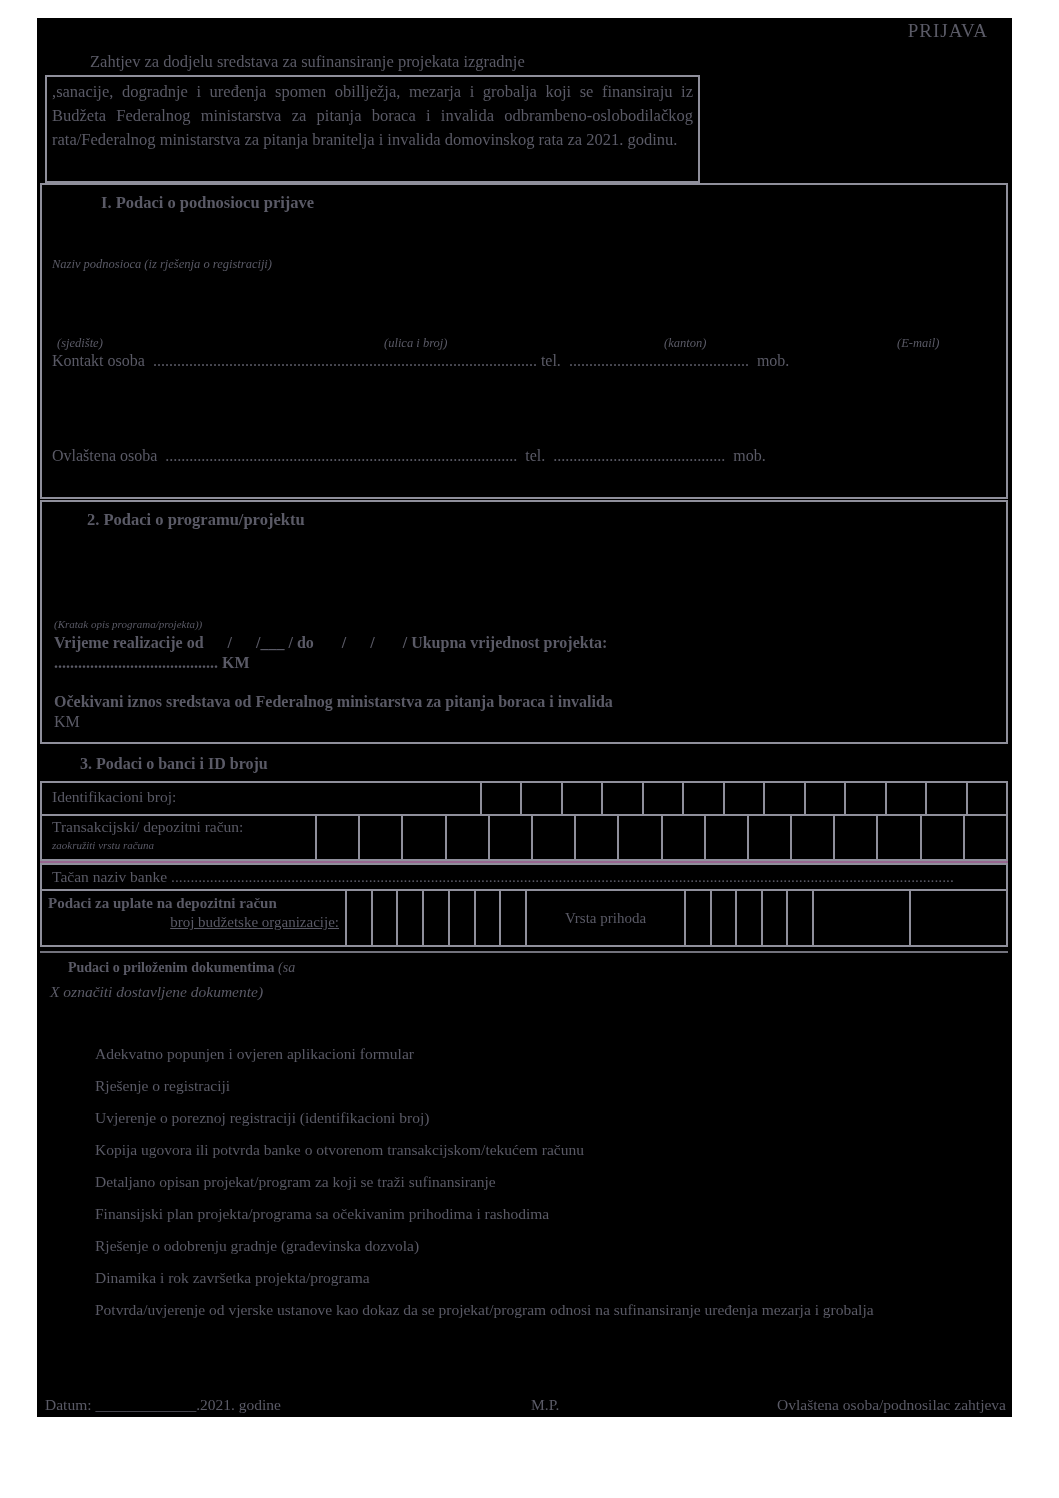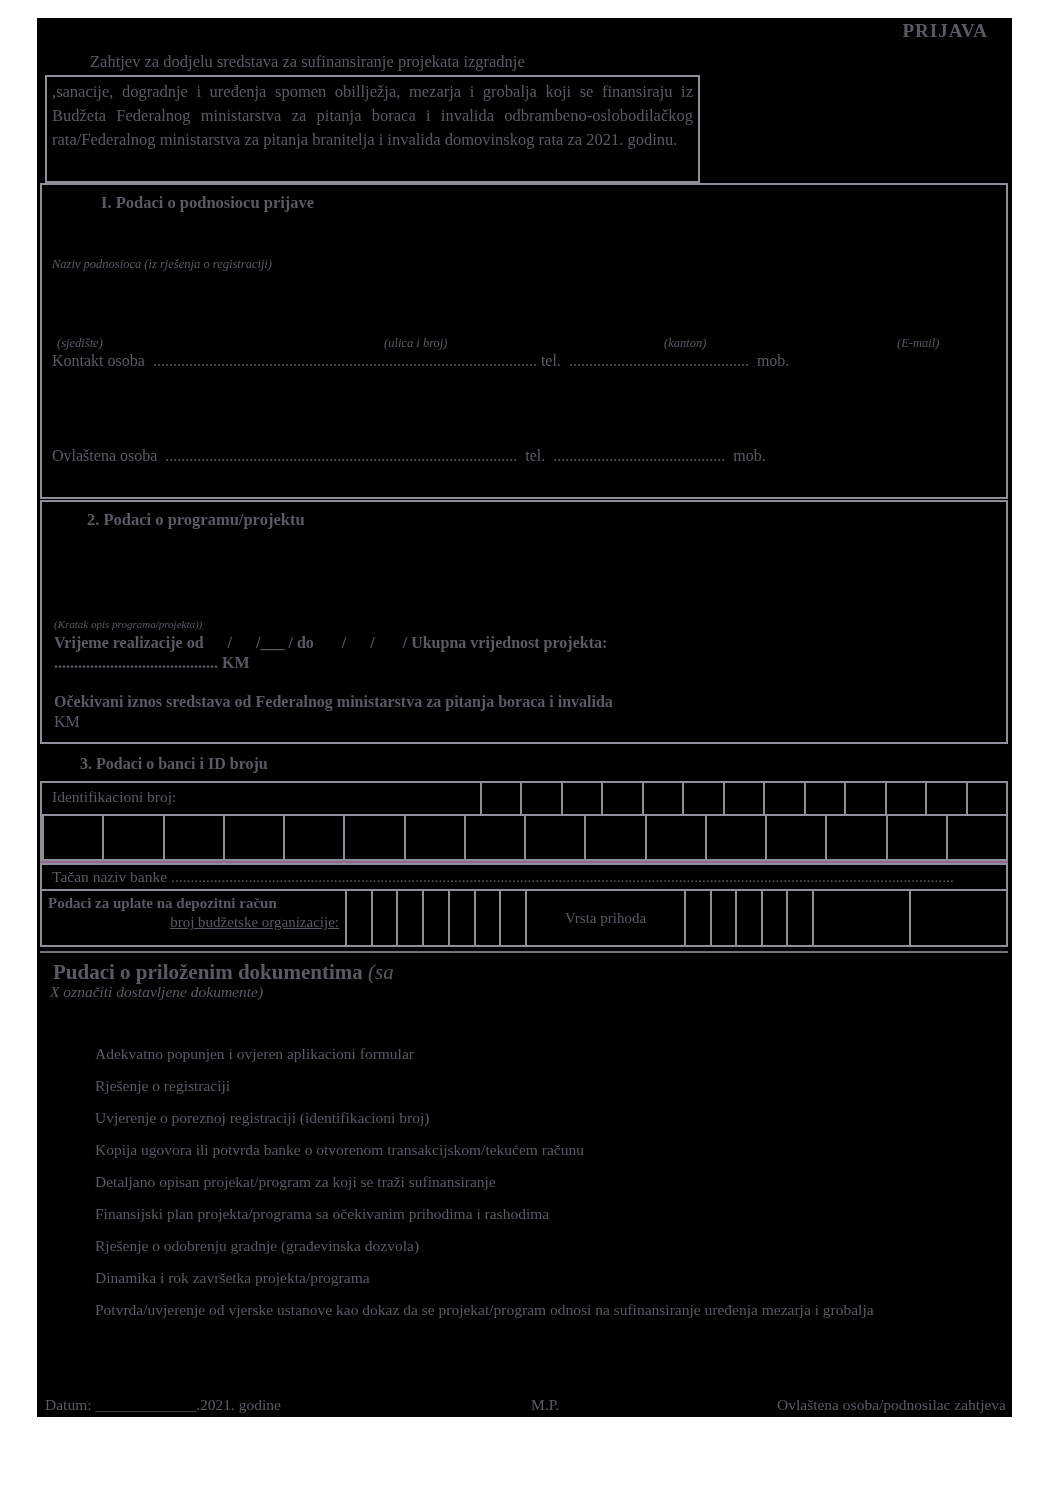--- a/index.html
+++ b/index.html
@@ -13,21 +13,21 @@
   .page{
     position:relative;width:1059px;height:1498px;background:var(--margin);
     font-family:"Liberation Serif","DejaVu Serif",serif;color:var(--ink);
     overflow:hidden;
   }
   .doc{position:absolute;left:37px;top:18px;width:975px;height:1399px;background:var(--paper);}
   .abs{position:absolute;}
   .b{font-weight:bold;}
   .i{font-style:italic;}
   .pre{white-space:pre;}
-  .prijava{top:2px;right:24px;font-size:19px;font-weight:bold;letter-spacing:1px;}
+  .prijava{top:2px;right:24px;font-size:19px;font-weight:normal;letter-spacing:1px;}
   .zahtjev{left:53px;top:34px;font-size:16.5px;}
   .intro-box{left:8px;top:57px;width:651px;height:104px;border:2px solid var(--line);}
   .intro-text{padding:3px 5px;font-size:16.5px;line-height:24px;text-align:justify;}
   .box{border:2px solid var(--line);}
   .box1{left:3px;top:165px;width:964px;height:312px;}
   .box2{left:3px;top:482px;width:964px;height:240px;}
   .sec-title{font-size:16.5px;font-weight:bold;}
   .small-i{font-size:12.5px;font-style:italic;}
   .tiny-i{font-size:11px;font-style:italic;}
   .fill-line{font-size:16px;}
@@ -47,21 +47,21 @@
   .grid-row{top:871px;height:54px;}
   .upl-label{width:303px;box-sizing:border-box;padding:3px 6px 0 6px;font-size:15px;line-height:19px;}
   .upl-l1{font-weight:bold;}
   .upl-l2{text-align:right;text-decoration:underline;font-family:Liberation Serif, serif;}
   .sec-budget{width:180px;display:flex;}
   .sec-vrsta{width:157px;border-left:2px solid var(--line);font-size:15px;display:flex;align-items:center;justify-content:center;}
   .sec-cells5{width:128px;display:flex;}
   .sec-sifra{width:146px;border-left:2px solid var(--line);font-size:15px;display:flex;align-items:flex-start;justify-content:center;padding-top:4px;box-sizing:border-box;}
   .sec-cells2{flex:1;display:flex;}
   .grayline{left:3px;top:933px;width:968px;height:2px;background:var(--line);opacity:.8;}
-  .docs-head1{left:16px;top:942px;font-size:21px;text-align:right;}
+  .docs-head1{left:31px;top:942px;font-size:14px;text-align:right;}
   .docs-head2{left:13px;top:965px;font-size:15.5px;}
   .doc-items{left:58px;top:995px;width:882px;margin-top:31px;}
   .doc-item{font-size:15.5px;line-height:20px;margin-bottom:12px;text-align:justify;}
   .footer{left:0;top:1378px;width:971px;height:21px;font-size:15.5px;}
   .f-datum{position:absolute;left:8px;top:0;}
   .f-mp{position:absolute;left:494px;top:0;}
   .f-ovl{position:absolute;right:2px;top:0;}
 </style>
 </head>
 <body>
@@ -114,20 +114,24 @@
           <div class="cell"></div>
           <div class="cell"></div>
           <div class="cell"></div>
           <div class="cell"></div>
           <div class="cell"></div>
           <div class="cell"></div>
         </div>
     </div>
 
     <div class="row trans-row">
+      <div class="trans-label">
+        <div>Transakcijski/ depozitni račun:</div>
+        <div class="tiny-i">zaokružiti vrstu računa</div>
+      </div>
       <div class="cells trans-cells">
           <div class="cell"></div>
           <div class="cell"></div>
           <div class="cell"></div>
           <div class="cell"></div>
           <div class="cell"></div>
           <div class="cell"></div>
           <div class="cell"></div>
           <div class="cell"></div>
           <div class="cell"></div>

